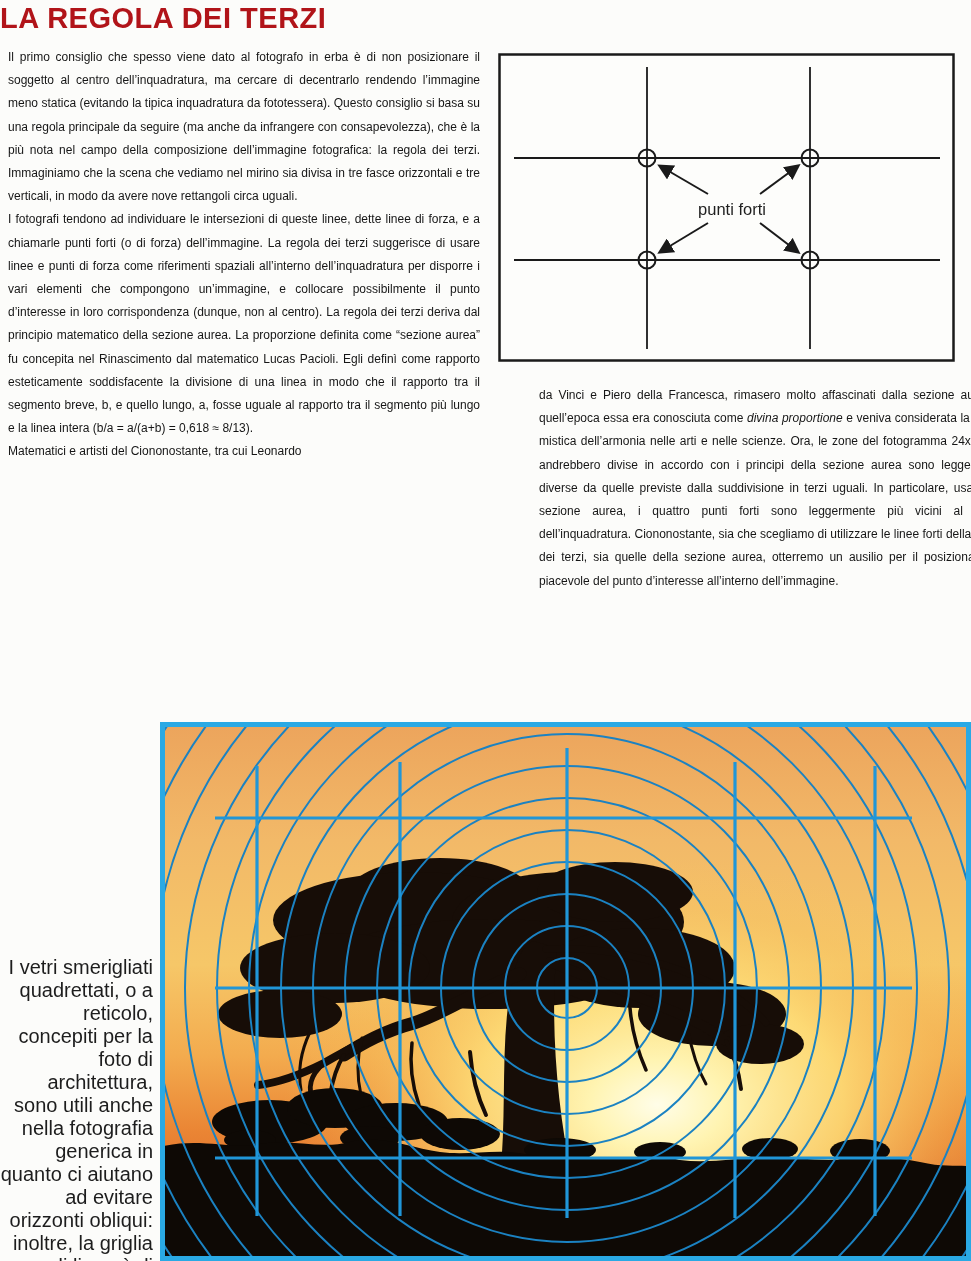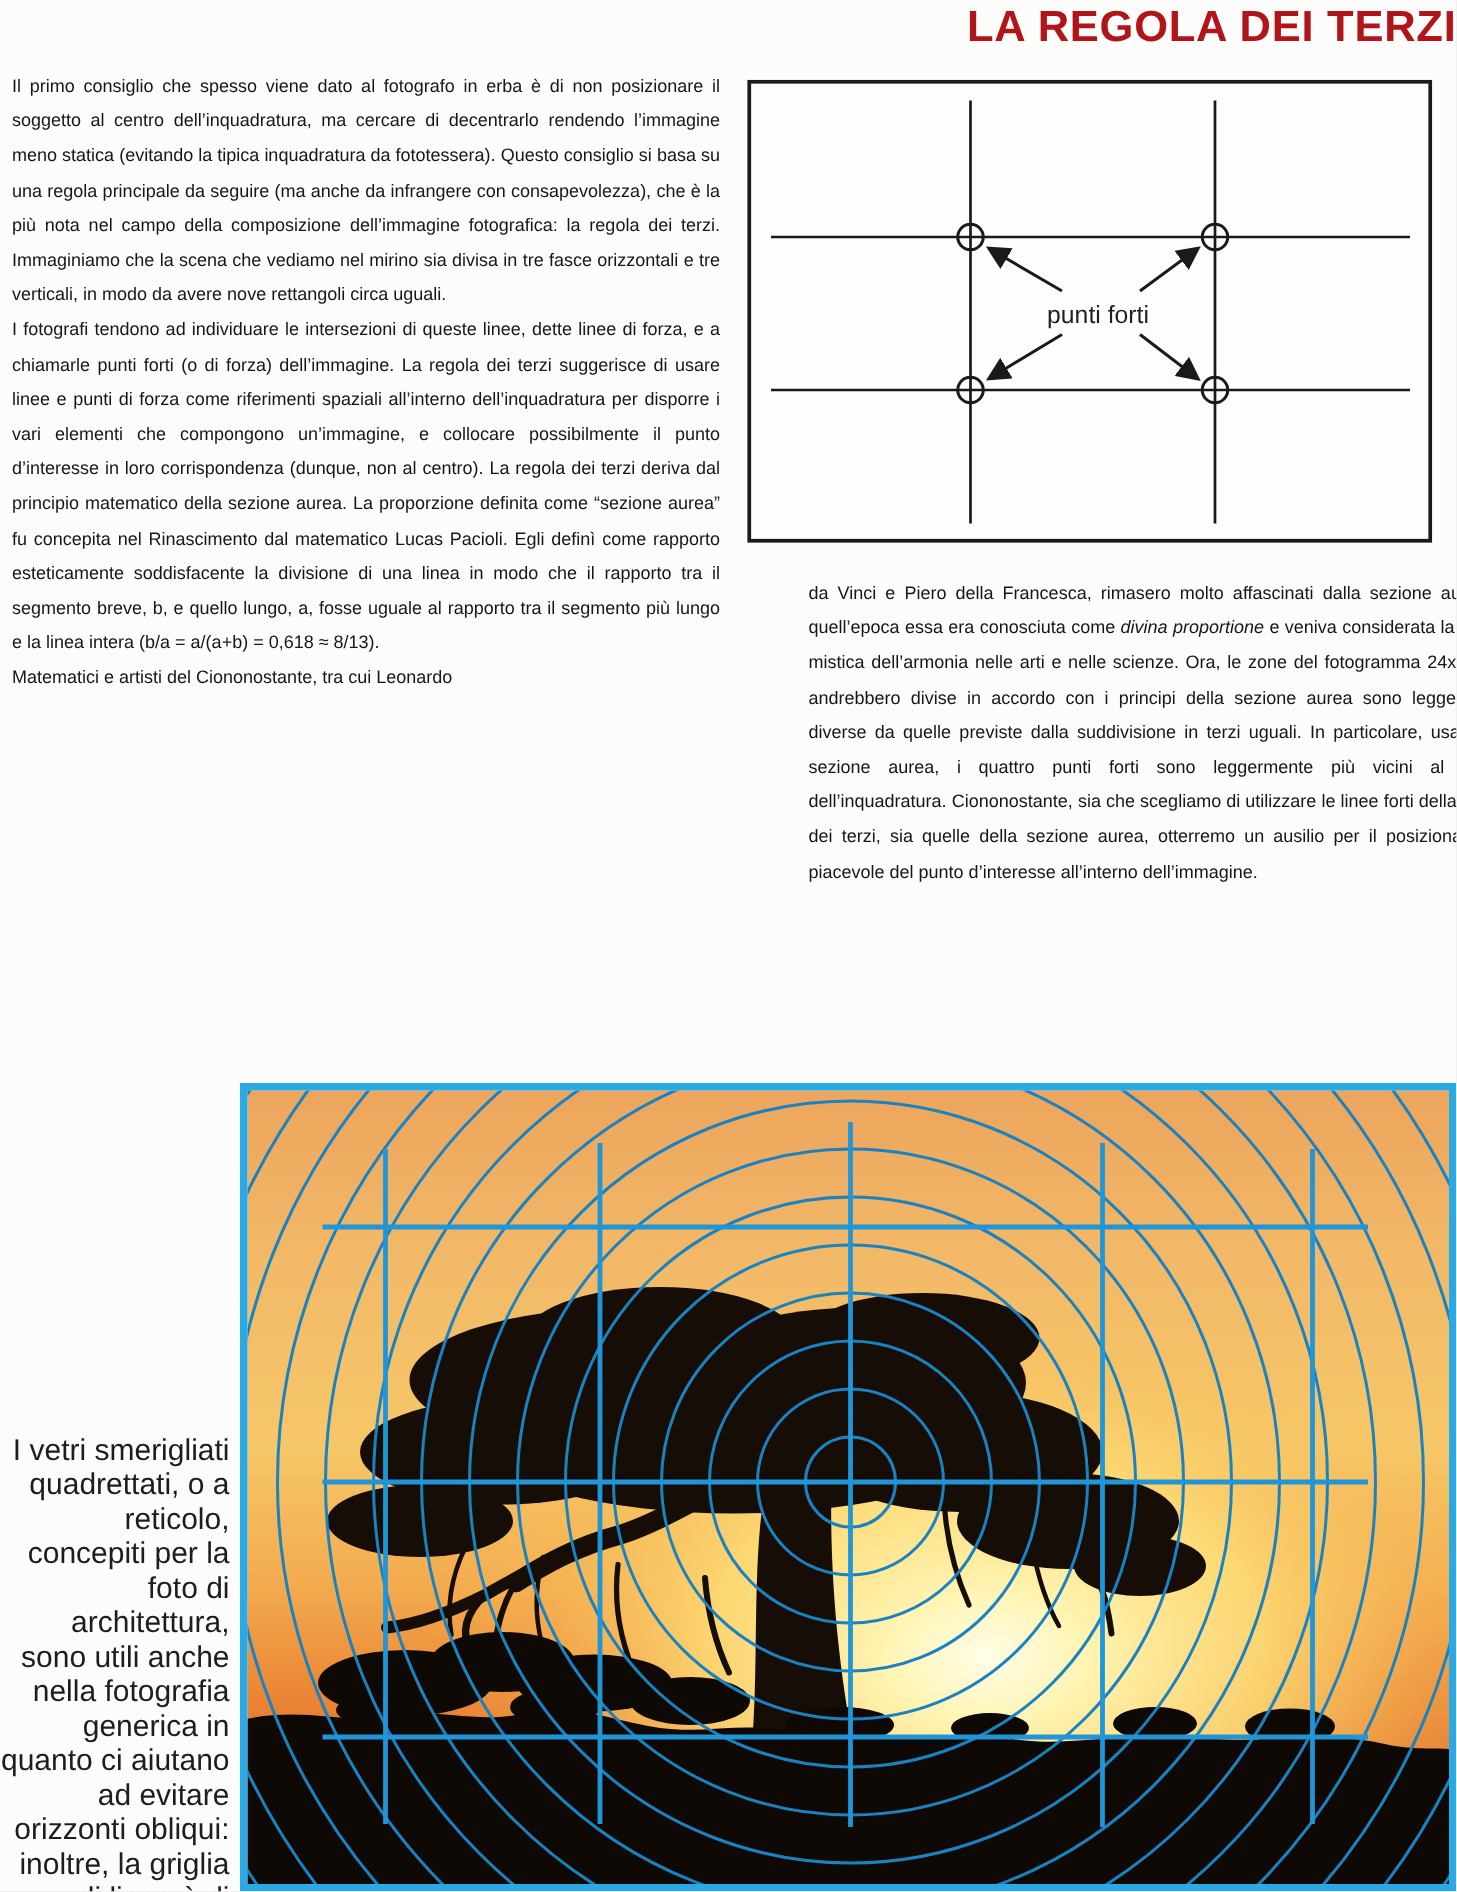--- a/index.html
+++ b/index.html
@@ -4,21 +4,21 @@
 <style>
   html,body{margin:0;padding:0;background:#e8e8e8;}
   .page{
     position:relative; width:971px; height:1261px; margin:0 auto;
     background:#fcfcfa; overflow:hidden;
     font-family:"Liberation Sans","DejaVu Sans",sans-serif;
     color:#161616;
   }
   .title{
     position:absolute; left:0; right:0; top:2px; margin:0;
-    text-align:right; font-size:29px; font-weight:700; letter-spacing:.5px;
+    text-align:left; font-size:29px; font-weight:700; letter-spacing:.5px;
     color:#b11419;
   }
   .col{ position:absolute; text-align:justify; font-size:12px; line-height:23.2px; }
   .col p{ margin:0; }
   .col-left{ left:8px; top:46px; width:472px; }
   .col-right{ left:497px; top:384px; width:469px;margin-left:42px; }
   .diagram-box{ position:absolute; left:498px; top:53px; width:427px; height:309px; }
   .caption{
     position:absolute; left:0; top:931px; width:153px;
     text-align:right; font-size:20px; line-height:23px; color:#1d1d1d;margin-top:25px;

